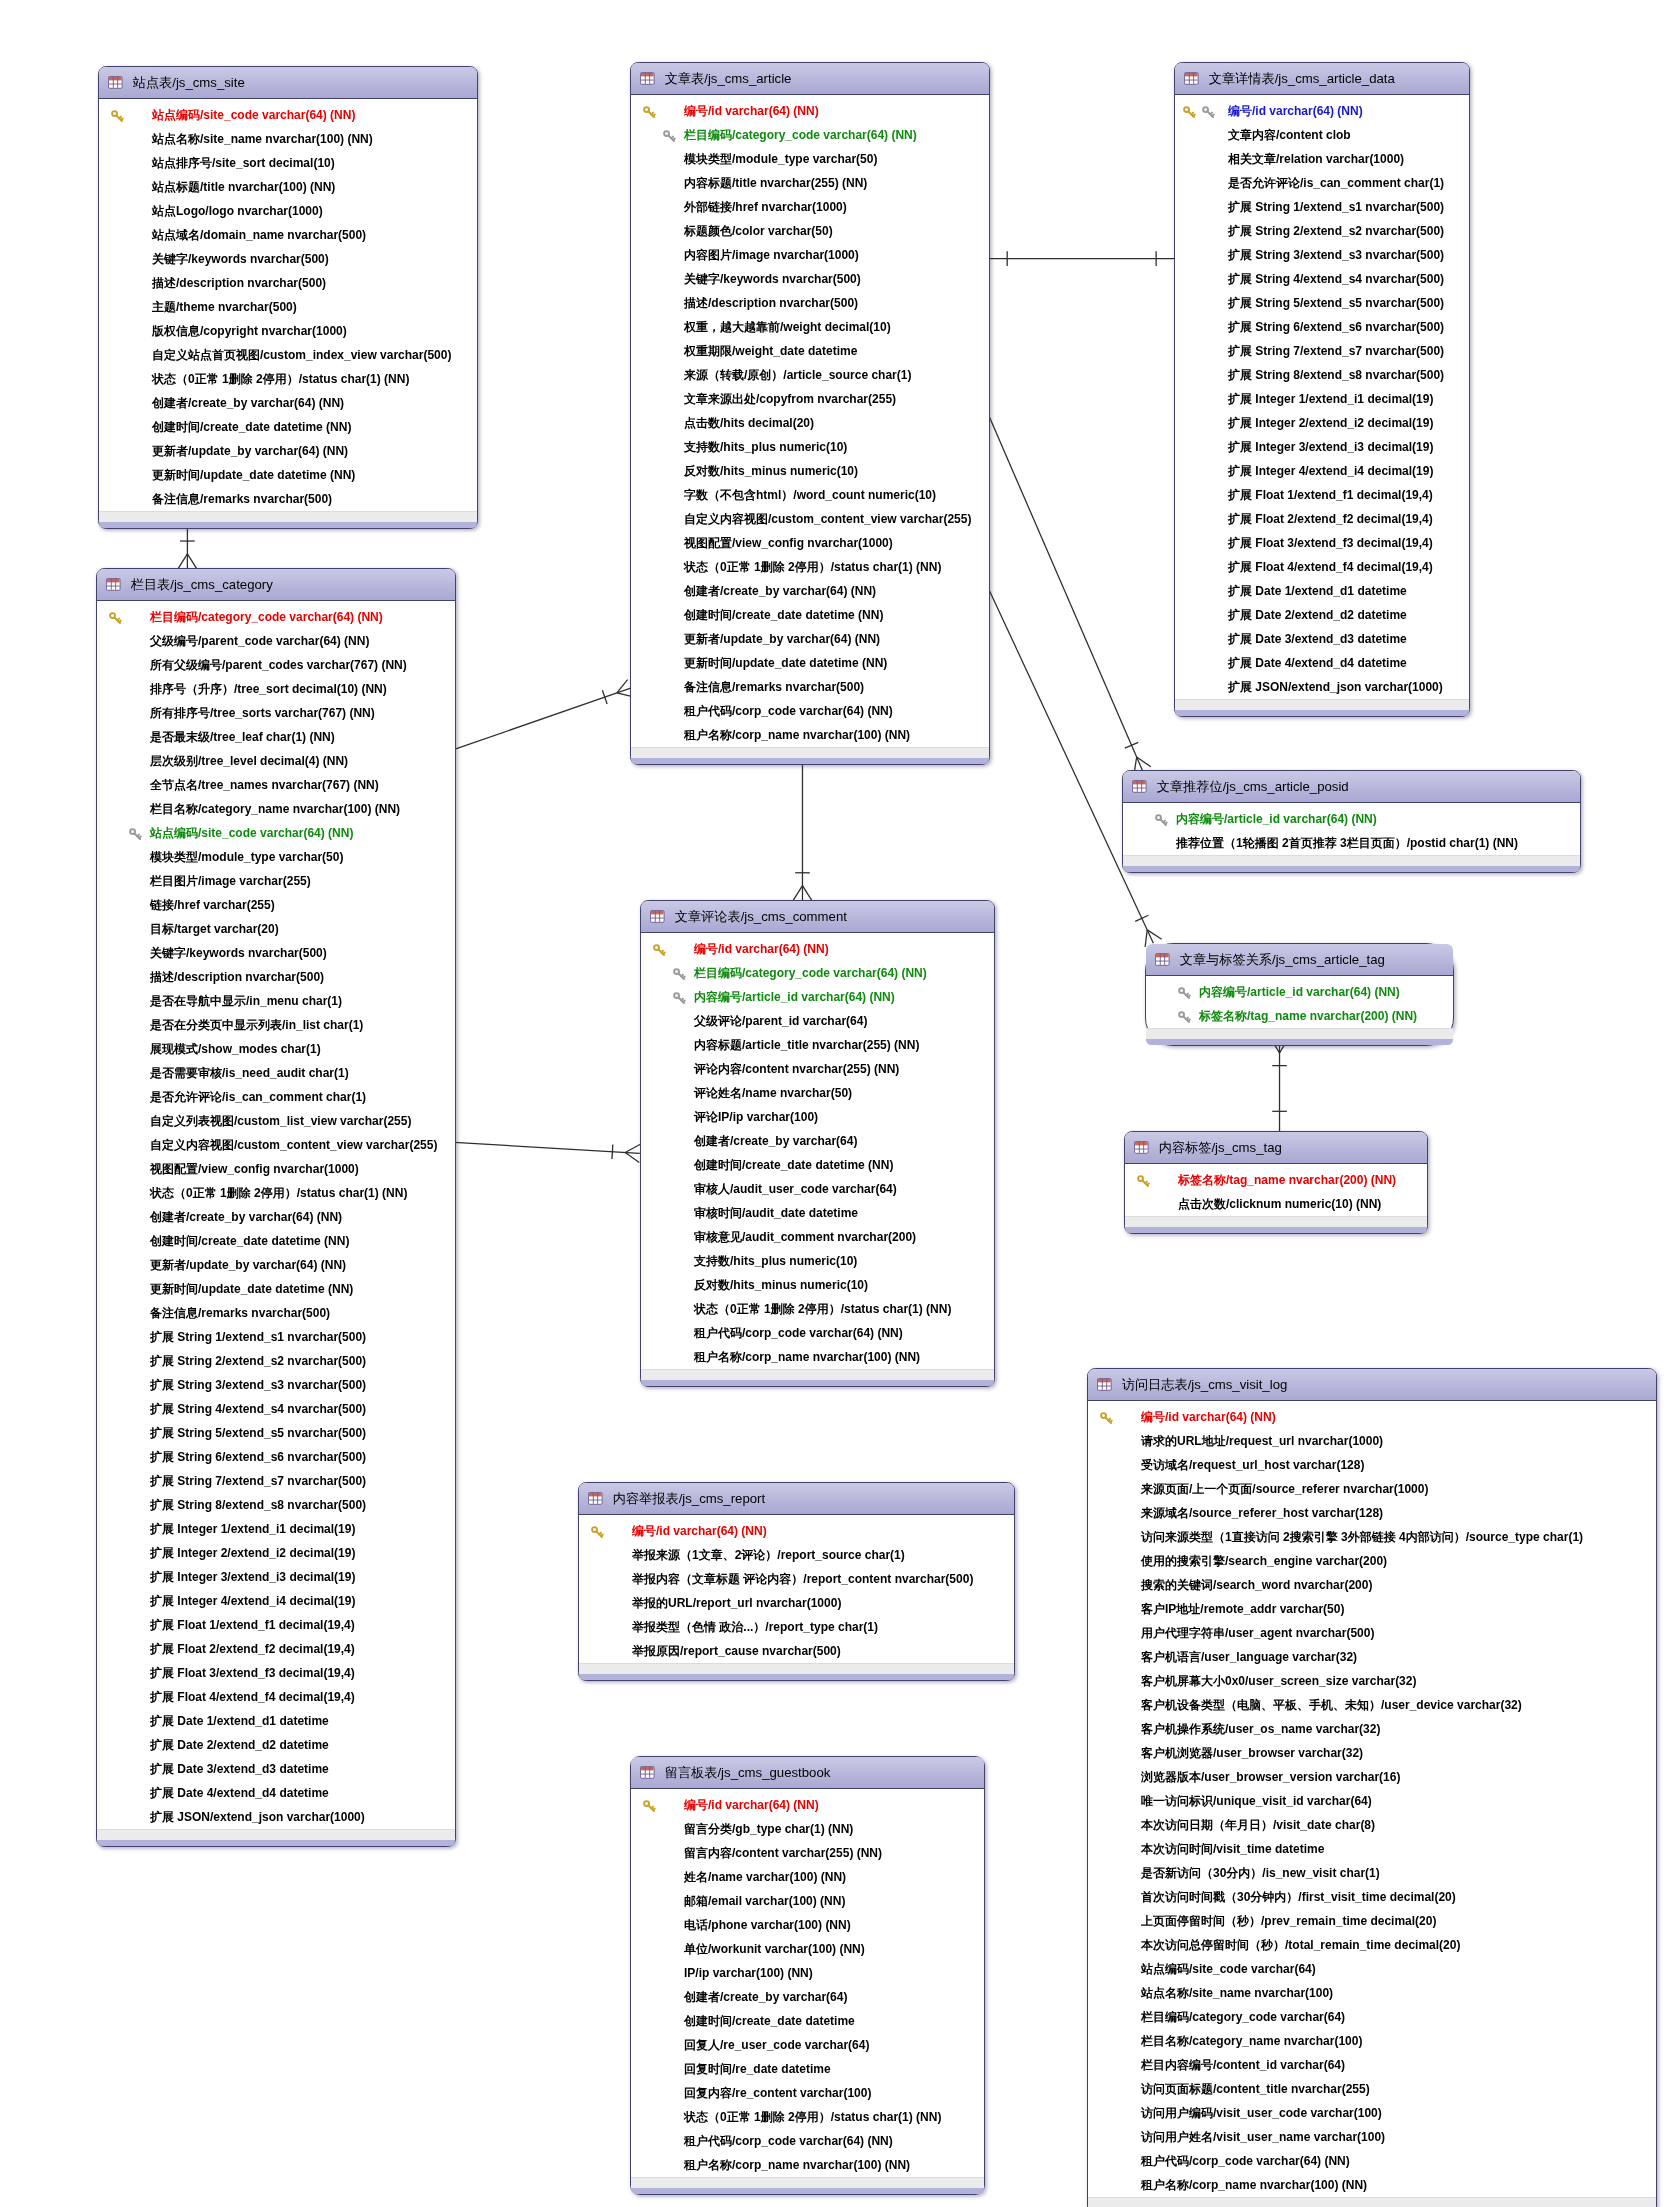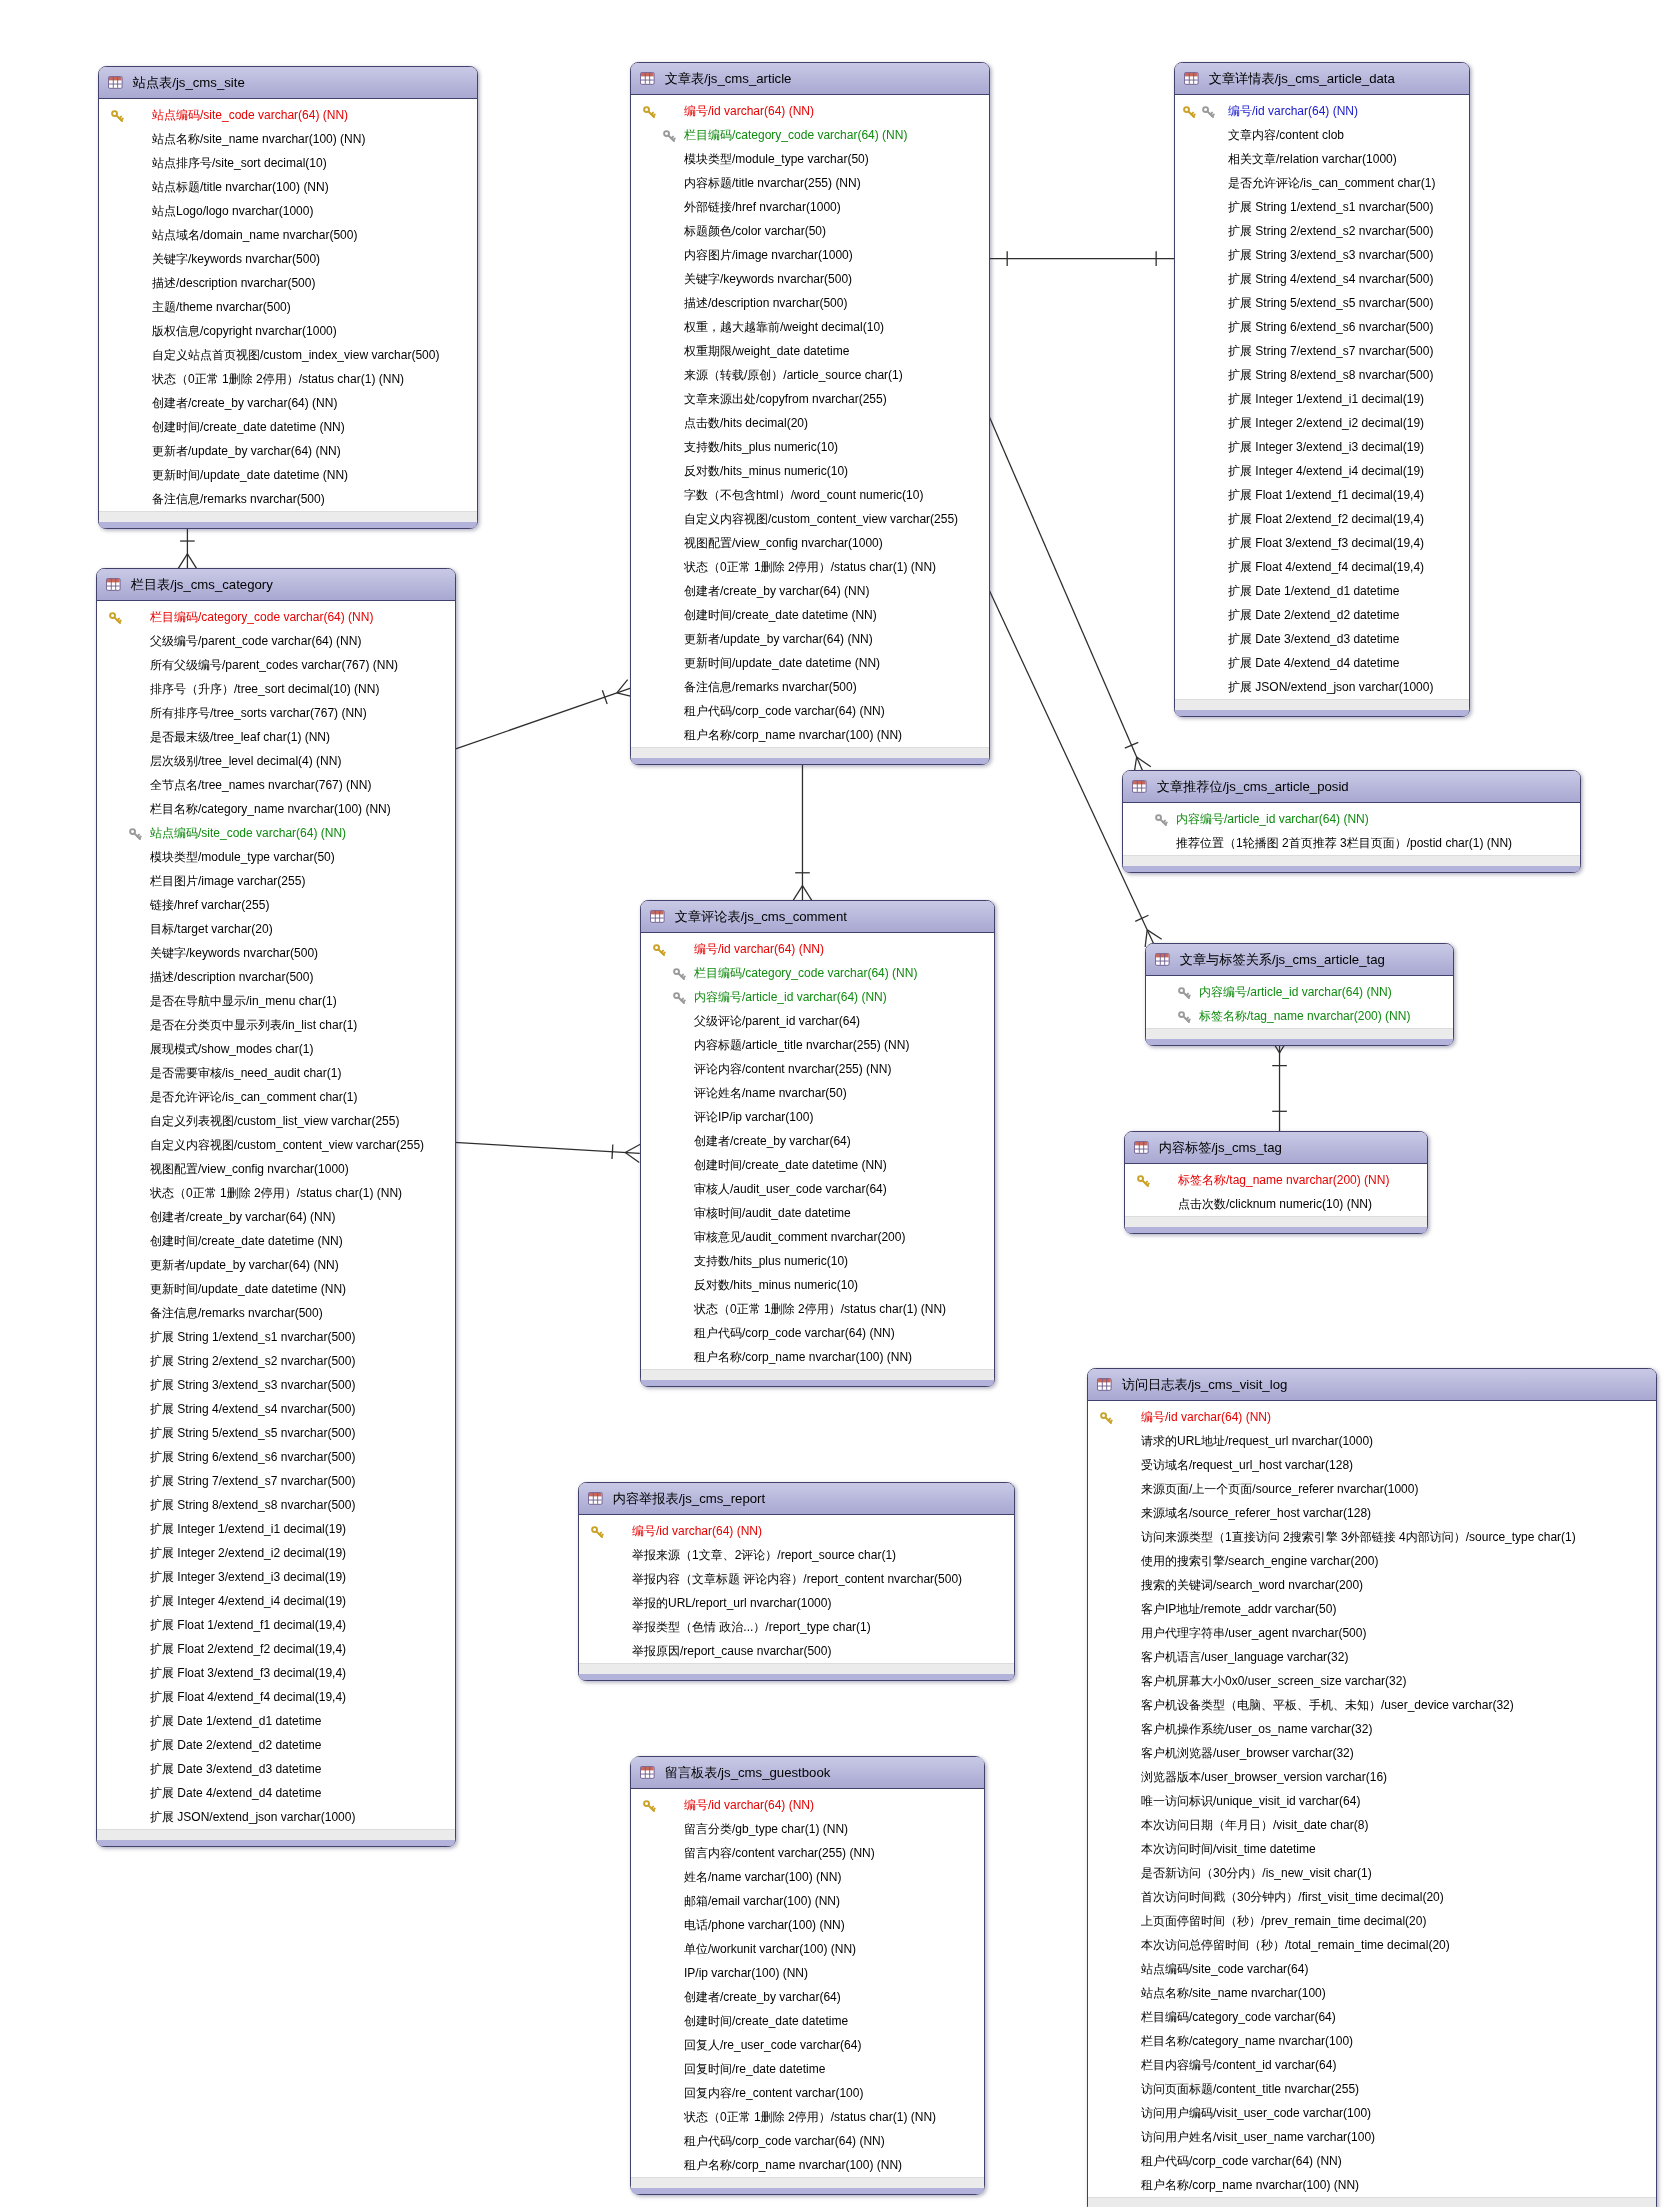--- a/index.html
+++ b/index.html
@@ -18,21 +18,21 @@
     box-shadow:1.8px 1.8px 3.7px rgba(60,60,100,0.35);
   }
   .entity-header{
     height:31px;display:flex;align-items:center;gap:10px;padding:0 9.1px;
     background:linear-gradient(#c9c9e6,#a8a8d2);
     border-bottom:1.8px solid #41416b;border-radius:6.4px 6.4px 0 0;
     font-size:13.2px;color:#000;white-space:nowrap;
   }
   .table-icon{width:14.6px;height:12.8px;display:inline-block;flex:0 0 auto;}
   .entity-title{white-space:nowrap;}
-  .entity-fields{padding-top:3.7px;}
+  .entity-fields{padding-top:3.7px;font-weight:bold;}
   .field-row{
     position:relative;height:24px;line-height:24px;padding-left:53px;
     font-size:12px;color:#000;white-space:nowrap;
   }
   .field-row.key-pk .field-label{color:#e60000;}
   .field-row.key-fk .field-label{color:#0f8a0f;}
   .field-row.key-pkfk .field-label{color:#1717cc;}
   .key-icon{position:absolute;top:4.6px;width:14.6px;height:14.6px;}
   .key-icon.pk{left:11px;}
   .key-icon.fk{left:31px;}
@@ -341,21 +341,21 @@
                   <path d="M7.1 7.1 L13.2 13.2"></path>
                   <path d="M10.2 10.2 L12.1 8.3"></path>
                   <path d="M12.2 12.2 L14 10.4"></path>
                 </g>
               </svg></span><span class="field-label">内容编号/article_id varchar(64) (NN)</span></div>
           <div class="field-row"><span class="field-label">推荐位置（1轮播图 2首页推荐 3栏目页面）/postid char(1) (NN)</span></div>
         </div>
     <div class="entity-footer"></div>
     <div class="entity-bottombar"></div>
   </div>
-      <div class="entity" style="left: 1145px; top: 943px; width: 307px;">
+      <div class="entity" style="left: 1145px; top: 943px; width: 307px; border-radius: 28px;">
     <div class="entity-header">
       <span class="table-icon">
         <svg width="14.6" height="12.8" viewBox="0 0 16 14">
           <rect x="0.5" y="0.5" width="15" height="13" rx="1.5" fill="#ffffff" stroke="#6e5a8e"></rect>
           <rect x="1" y="1" width="14" height="3.8" fill="#c9685a"></rect>
           <line x1="5.8" y1="1" x2="5.8" y2="13" stroke="#6e5a8e" stroke-width="1"></line>
           <line x1="10.6" y1="1" x2="10.6" y2="13" stroke="#6e5a8e" stroke-width="1"></line>
           <line x1="1" y1="8.8" x2="15" y2="8.8" stroke="#6e5a8e" stroke-width="1"></line>
         </svg>
       </span>

